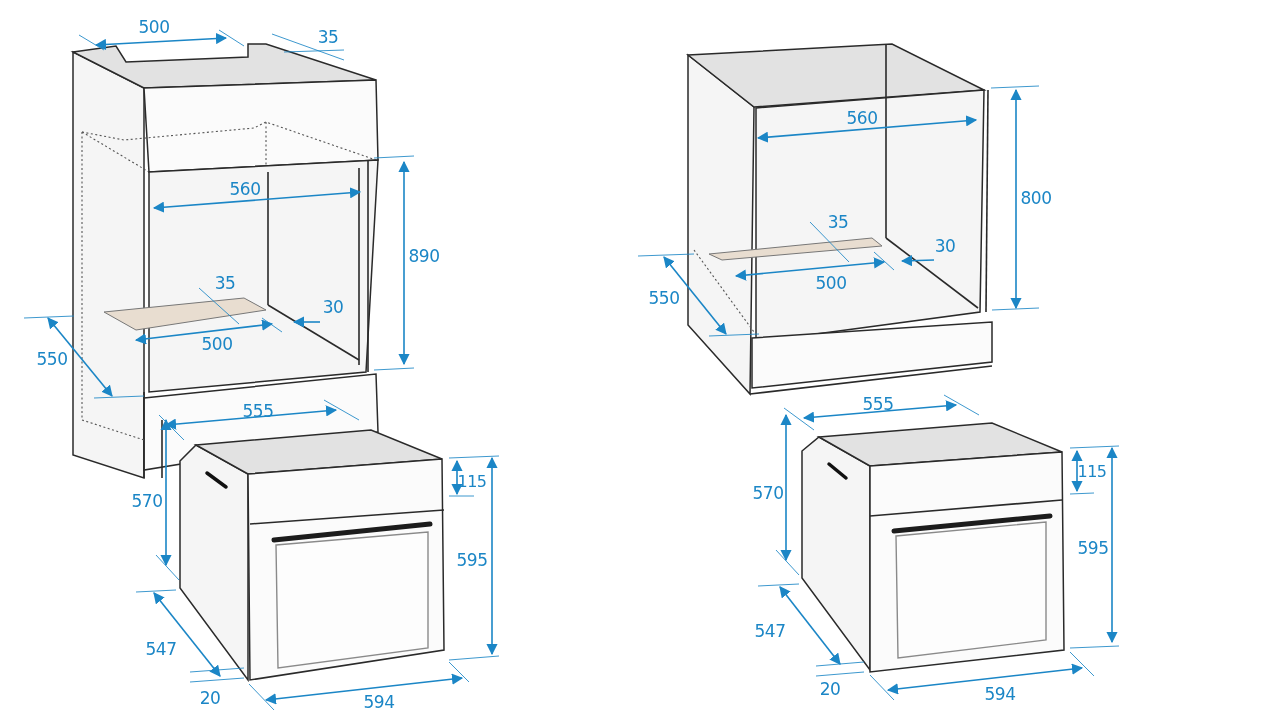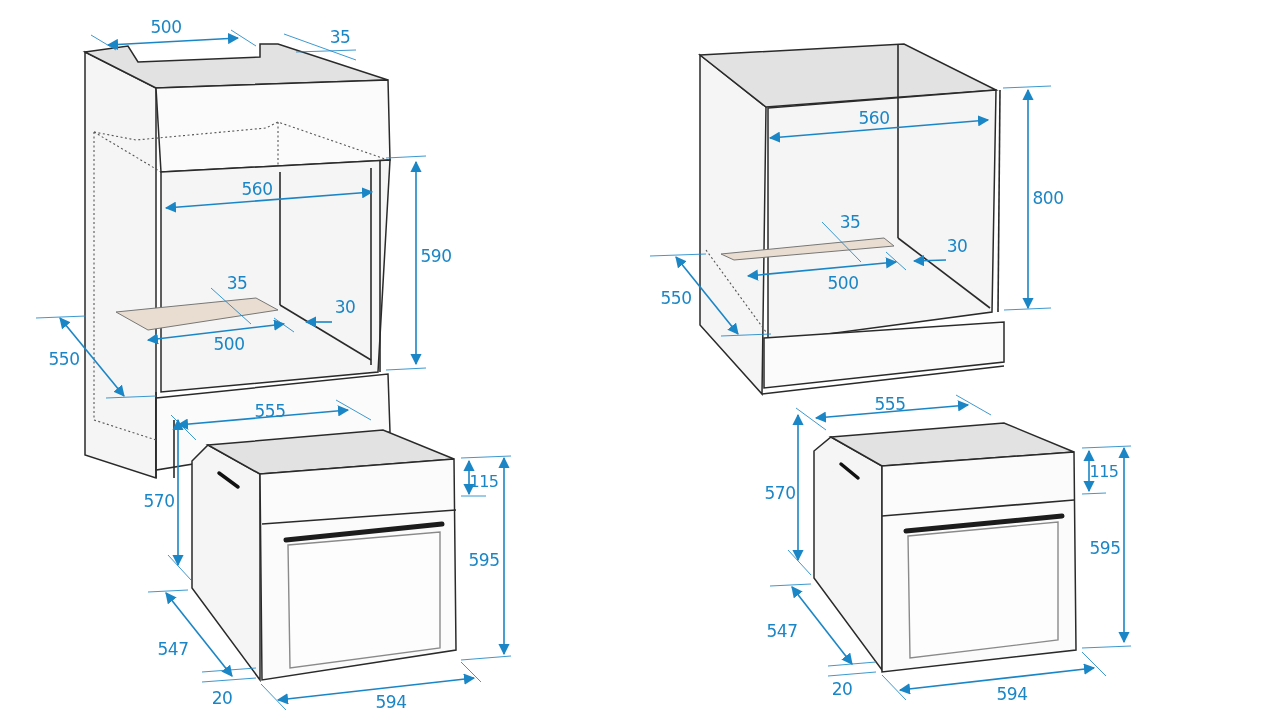--- a/index.html
+++ b/index.html
@@ -1,17 +1,17 @@
 <!DOCTYPE html>
 <html><head>
 <meta charset="utf-8">
 <style>
   html, body { margin: 0; padding: 0; background: #ffffff; }
   body { width: 1280px; height: 720px; overflow: hidden; position: relative; font-family: "DejaVu Sans", sans-serif; }
-  #stage { position: absolute; left: 16px; top: 0; width: 1156px; height: 720px; }
+  #stage { position: absolute; left: 4px; top: 0; width: 1156px; height: 720px; }
   .dim-label { position: absolute; color: #1b86c6; font-family: "DejaVu Sans", sans-serif; font-size: 17px; line-height: 17px; white-space: nowrap; letter-spacing: -0.5px; transform: translate(-50%, -50%); }
   .dim-label.sm { font-size: 16px; }
   svg .edge { stroke: #2a2a2a; stroke-width: 1.6; fill: none; stroke-linejoin: round; }
   svg .panel-light { fill: #f5f5f5; stroke: #2a2a2a; stroke-width: 1.5; }
   svg .panel-white { fill: #fbfbfb; stroke: #2a2a2a; stroke-width: 1.5; }
   svg .panel-top { fill: #e2e2e2; stroke: #2a2a2a; stroke-width: 1.5; }
   svg .dotted { stroke: #555; stroke-width: 1.1; stroke-dasharray: 2 2.5; fill: none; }
   svg .vent { fill: #e8ddd0; stroke: #777; stroke-width: 1; }
   svg .dim { stroke: #1b86c6; stroke-width: 1.6; fill: none; }
   svg .ext { stroke: #1b86c6; stroke-width: 1; fill: none; opacity: 0.85; }
@@ -157,21 +157,21 @@
       <line class="dim" x1="884" y1="690" x2="1078" y2="668" marker-start="url(#ah)" marker-end="url(#ah)"></line>
       <line class="ext" x1="866" y1="675" x2="890" y2="700"></line>
       <line class="ext" x1="1066" y1="652" x2="1090" y2="676"></line>
     </g>
   </svg>
 
   
   <span class="dim-label" style="left:150px;top:27px">500</span>
   <span class="dim-label" style="left:324px;top:37px">35</span>
   <span class="dim-label" style="left:241px;top:189px">560</span>
-  <span class="dim-label" style="left:420px;top:256px">590</span>
+  <span class="dim-label" style="left:420px;top:256px">890</span>
   <span class="dim-label" style="left:48px;top:359px">550</span>
   <span class="dim-label" style="left:221px;top:283px">35</span>
   <span class="dim-label" style="left:213px;top:344px">500</span>
   <span class="dim-label" style="left:329px;top:307px">30</span>
   <span class="dim-label" style="left:254px;top:411px">555</span>
   <span class="dim-label" style="left:143px;top:501px">570</span>
   <span class="dim-label sm" style="left:468px;top:481px">115</span>
   <span class="dim-label" style="left:468px;top:560px">595</span>
   <span class="dim-label" style="left:157px;top:649px">547</span>
   <span class="dim-label" style="left:206px;top:698px">20</span>

